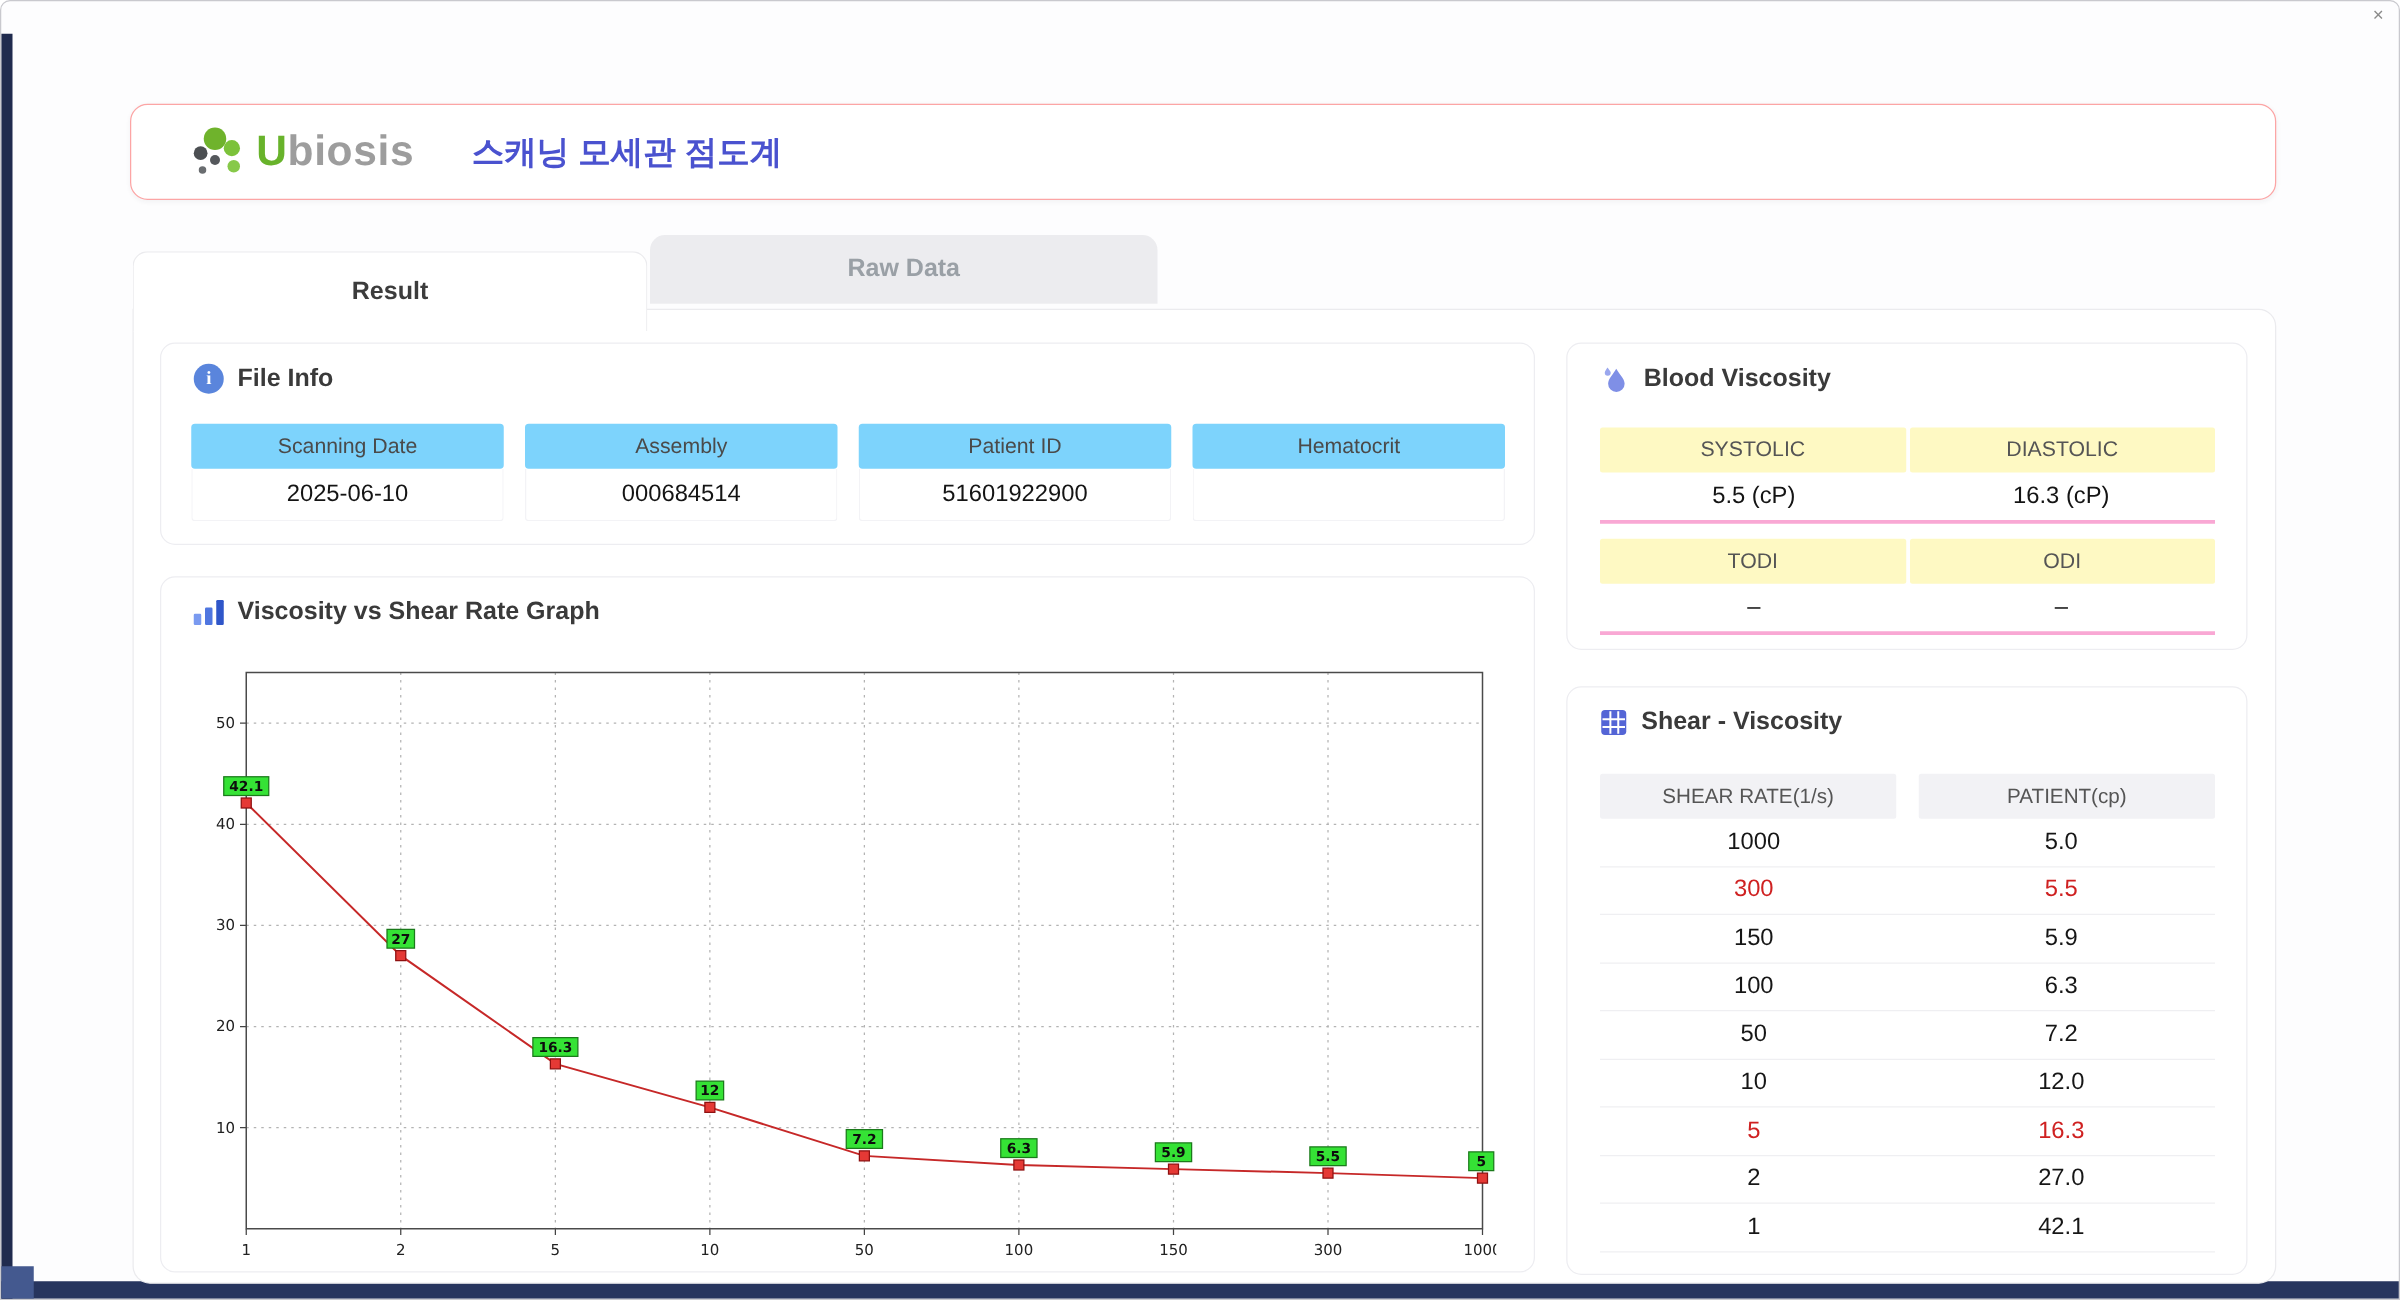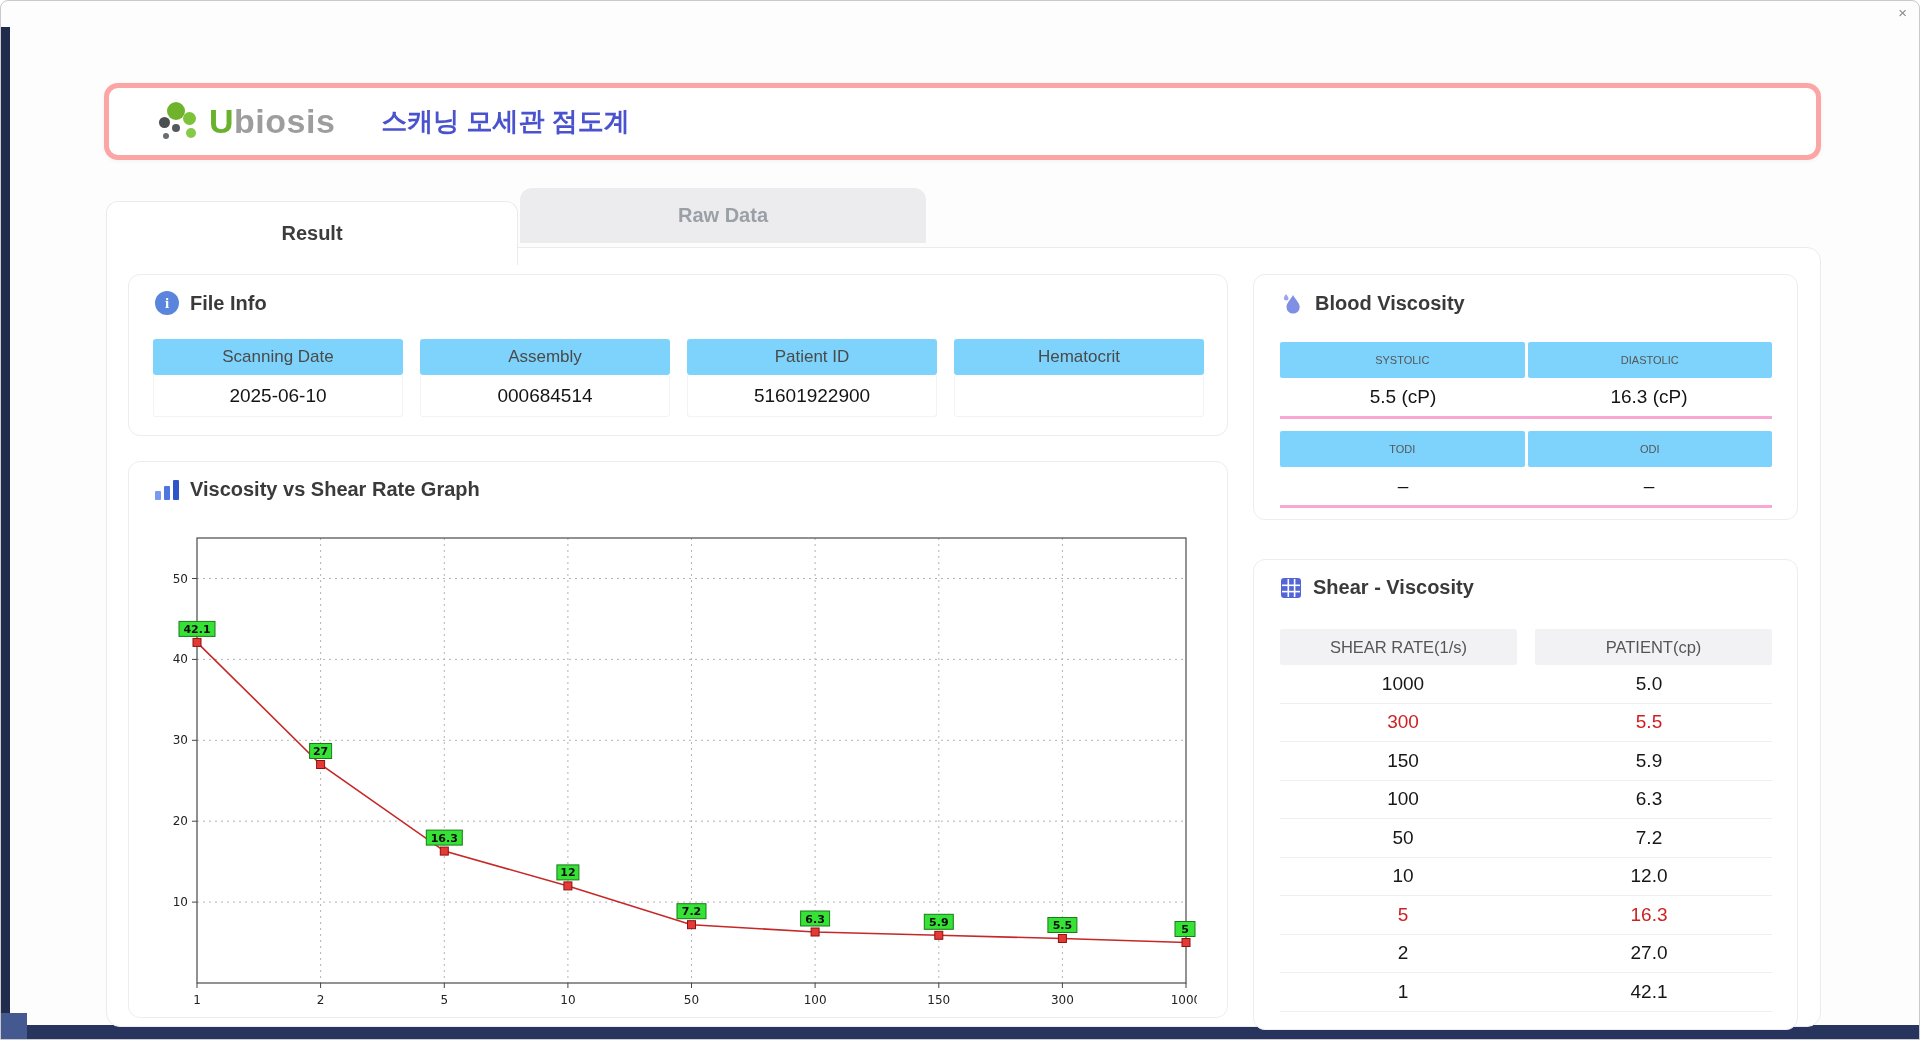--- a/index.html
+++ b/index.html
@@ -16,21 +16,21 @@
     overflow: hidden;
   }
   .left-strip { position: absolute; left: 0; top: 26px; width: 9px; height: 1014px; background: #202b4e; }
   .bottom-bar { position: absolute; left: 0; bottom: 0; width: 1920px; height: 14px; background: #27355e; }
   .bottom-accent { position: absolute; left: 0; bottom: 0; width: 26px; height: 26px; background: #44598f; }
   .close-x { position: absolute; top: 3px; right: 12px; font-size: 15px; color: #8a8a8a; cursor: pointer; z-index: 50; }
 
   
   .header-card {
     position: absolute; left: 103px; top: 82px; width: 1717px; height: 77px;
-    background: #fff; border: 5px solid #fca5a5; border-radius: 14px;
+    background: #fff; border: 1px solid #fca5a5; border-radius: 14px;
     box-shadow: 0 1px 4px rgba(30,30,60,.05);
     display: flex; align-items: center; z-index: 2;
   }
   .logo { display: flex; align-items: center; margin-left: 50px; }
   .logo-dots { position: relative; width: 42px; height: 44px; margin-right: 8px; }
   .dot { position: absolute; border-radius: 50%; }
   .d1 { width: 18px; height: 18px; left: 8px;  top: 2px;  background: #6fb32c; }
   .d2 { width: 11px; height: 11px; left: 0;    top: 17px; background: #4c4f52; }
   .d3 { width: 13px; height: 13px; left: 24px; top: 12px; background: #7cc23a; }
   .d4 { width: 8px;  height: 8px;  left: 13px; top: 24px; background: #55585c; }
@@ -58,21 +58,21 @@
 
   
   .main-panel {
     position: absolute; left: 105px; top: 246px; width: 1715px; height: 780px;
     background: #fff; border: 1px solid #ebebee; border-radius: 0 14px 14px 14px; z-index: 2;
   }
   .card { position: absolute; background: #fff; border: 1px solid #ededf1; border-radius: 12px; }
   .file-card  { left: 21px;   top: 26px;  width: 1100px; height: 162px; }
   .graph-card { left: 21px;   top: 213px; width: 1100px; height: 557px; }
   .blood-card { left: 1146px; top: 26px;  width: 545px;  height: 246px; }
-  .shear-card { left: 1146px; top: 311px; width: 545px;  height: 471px; }
+  .shear-card { left: 1146px; top: 301px; width: 545px;  height: 471px; }
   .card-title {
     position: absolute; left: 26px; top: 16px;
     display: flex; align-items: center; gap: 11px;
     font-size: 20px; font-weight: bold; color: #3a3a3a;
   }
 
   
   .icon-info {
     width: 24px; height: 24px; border-radius: 50%; background: #5a85dc; color: #fff;
     font-size: 15px; font-weight: bold; display: flex; align-items: center; justify-content: center;
@@ -96,22 +96,22 @@
     height: 42px; display: flex; align-items: center; justify-content: center;
     font-size: 19px; color: #141414;
     border: 1px solid #f3f3f6; border-top: none; border-radius: 0 0 3px 3px;
   }
 
   
   .bv-wrap { position: absolute; left: 26px; top: 67px; width: 492px; }
   .bv-group + .bv-group { margin-top: 12px; }
   .bv-header { display: flex; gap: 3px; height: 36px; }
   .bv-hcell {
-    flex: 1; background: #7dd3fc; display: flex; align-items: center; justify-content: center;
-    font-size: 11px; color: #555; border-radius: 2px;
+    flex: 1; background: #fef9c3; display: flex; align-items: center; justify-content: center;
+    font-size: 17px; color: #555; border-radius: 2px;
   }
   .bv-values { display: flex; height: 41px; border-bottom: 3px solid #f9a8d4; }
   .bv-vcell { flex: 1; display: flex; align-items: center; justify-content: center; font-size: 19px; color: #141414; }
 
   
   .sv-header { position: absolute; left: 26px; top: 69px; width: 492px; height: 36px; display: flex; gap: 18px; }
   .sv-hcell {
     flex: 1; background: #f2f2f5; display: flex; align-items: center; justify-content: center;
     font-size: 16.5px; color: #555; border-radius: 2px;
   }

